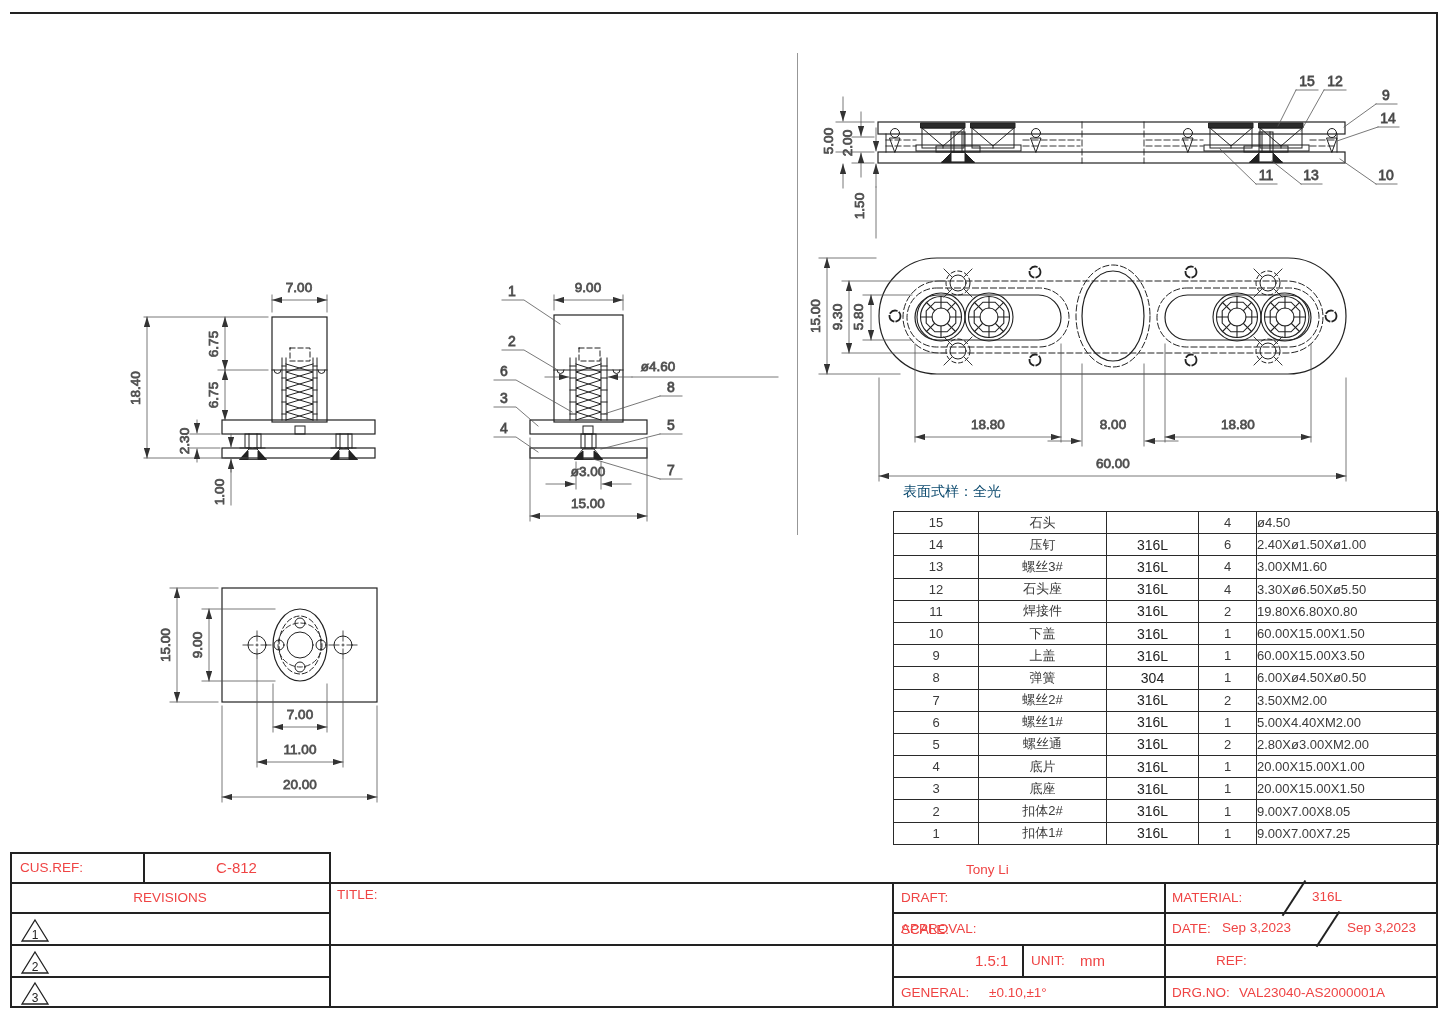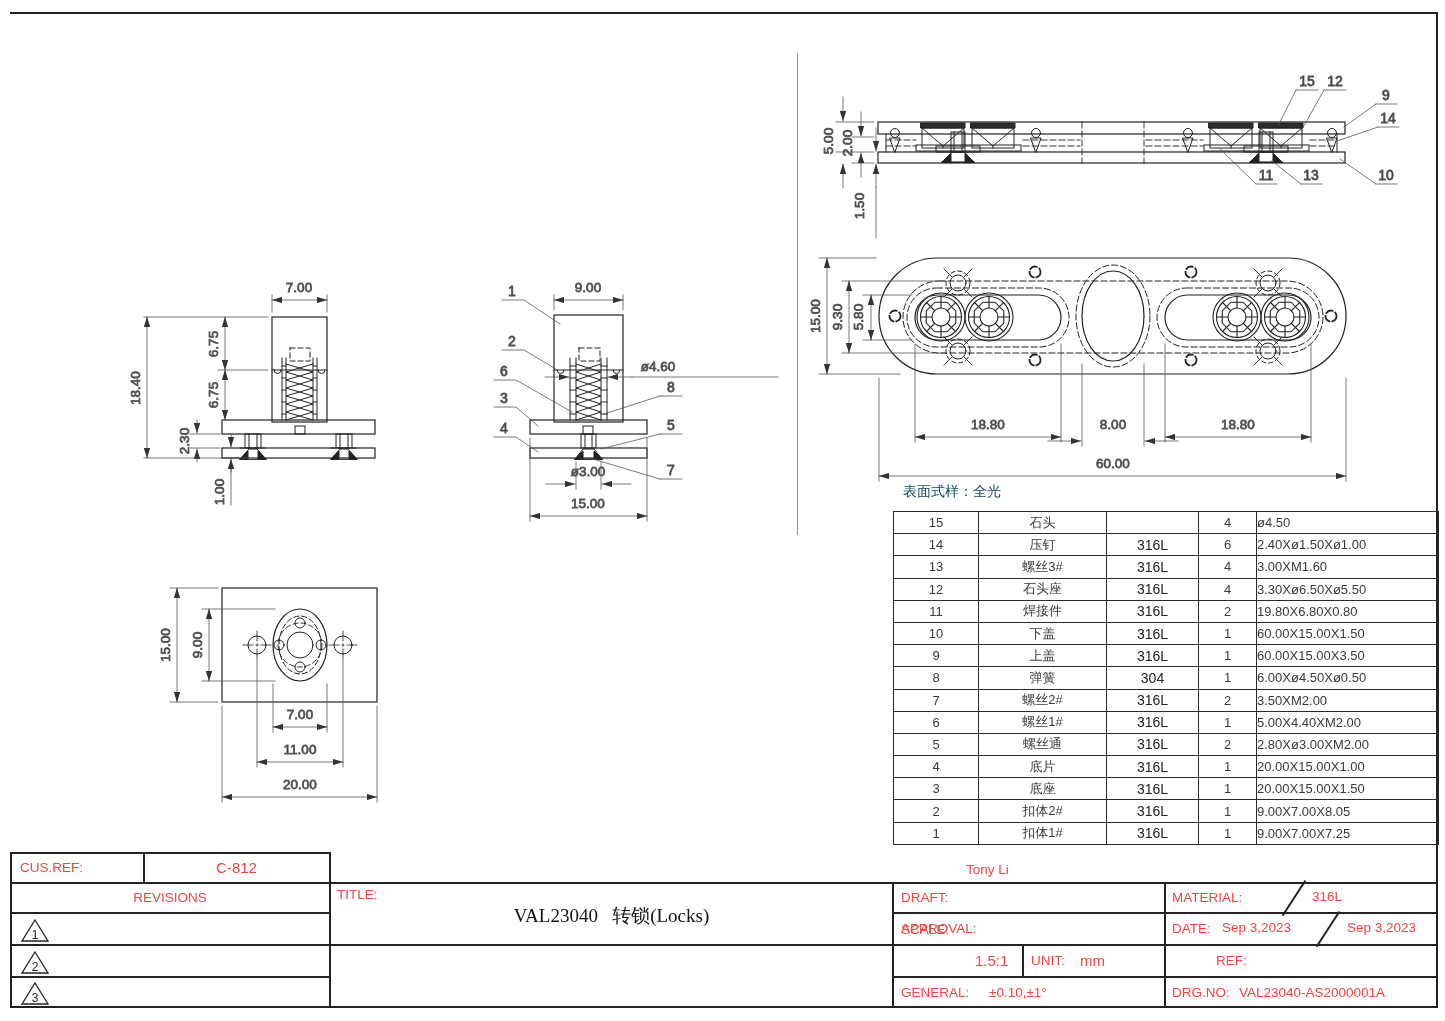--- a/index.html
+++ b/index.html
@@ -471,21 +471,20 @@
 <svg class="rev-tri" style="left:20px;top:950px;" width="30" height="25" viewBox="0 0 30 25">
   <polygon points="15,2 28,23 2,23" fill="none" stroke="#222" stroke-width="1.3"></polygon>
   <text x="15" y="21" text-anchor="middle" font-size="12" fill="#222">2</text>
 </svg>
 <svg class="rev-tri" style="left:20px;top:981px;" width="30" height="25" viewBox="0 0 30 25">
   <polygon points="15,2 28,23 2,23" fill="none" stroke="#222" stroke-width="1.3"></polygon>
   <text x="15" y="21" text-anchor="middle" font-size="12" fill="#222">3</text>
 </svg>
 
 <div class="tb-text" style="left:337px;top:887px;">TITLE:</div>
-<div class="title-val">VAL23040   转锁(Locks)</div>
 
 <div class="tb-text" style="left:901px;top:890px;">DRAFT:</div>
 <div class="tb-text" style="left:966px;top:862px;">Tony Li</div>
 <div class="tb-text" style="left:901px;top:921px;">APPROVAL:</div>
 <div class="tb-text" style="left:901px;top:922px;">SCALE:</div>
 <div class="tb-text big" style="left:975px;top:952px;">1.5:1</div>
 <div class="tb-text" style="left:1031px;top:953px;">UNIT:</div>
 <div class="tb-text big" style="left:1080px;top:952px;">mm</div>
 <div class="tb-text" style="left:901px;top:985px;">GENERAL:</div>
 <div class="tb-text" style="left:989px;top:985px;">±0.10,±1°</div>

